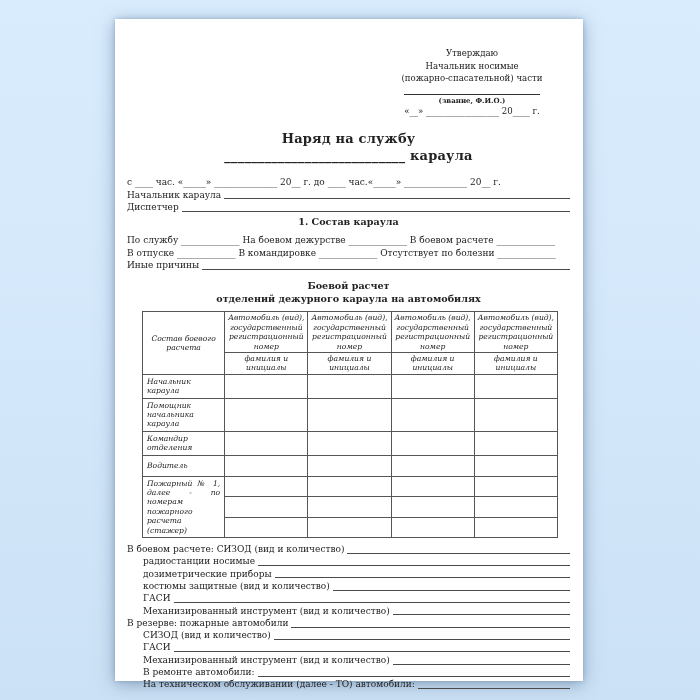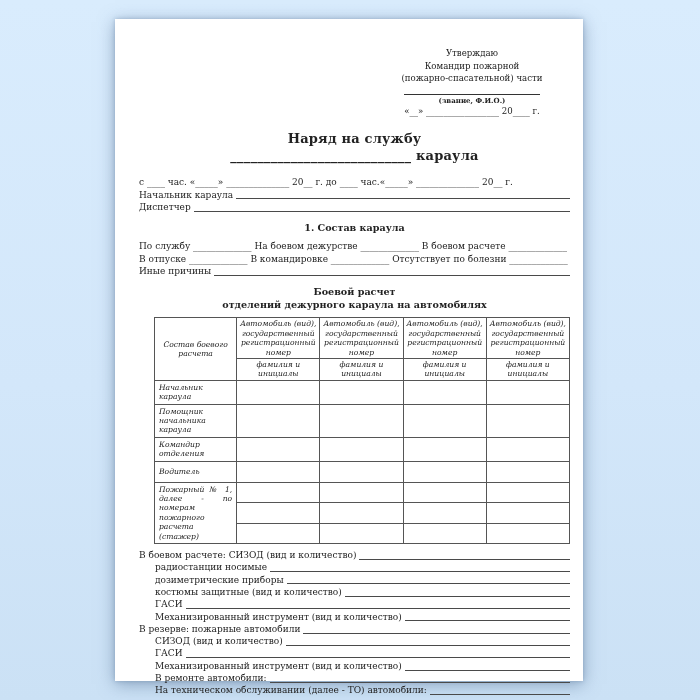--- a/index.html
+++ b/index.html
@@ -8,37 +8,37 @@
     background:linear-gradient(180deg,#d9ecfd 0%,#d3e7fa 55%,#cbe1f5 100%);
     font-family:"DejaVu Serif", "Liberation Serif", serif;
   }
   .page{
     position:absolute;left:115px;top:19px;width:468px;height:662px;
     background:#ffffff;
     box-shadow:0 3px 16px rgba(80,110,145,.55), 0 0 4px rgba(80,110,145,.35);
   }
   .content{
     position:absolute;inset:0;
-    padding:28px 13px 0 24px;
+    padding:28px 13px 0 12px;
     color:#222;font-size:9px;line-height:12.3px;
     box-sizing:border-box;
   }
   
   .approval{width:152px;margin:0 22px 0 auto;text-align:center;font-size:8.6px;line-height:12.6px;}
   .sig-line{border-bottom:1px solid #333;height:8px;margin:1px 8px 1px 8px;}
   .sig-caption{font-size:7px;line-height:9px;font-weight:bold;}
   
   .doc-title{text-align:center;font-weight:bold;font-size:13px;line-height:17px;margin-top:13px;letter-spacing:.2px;}
   
   .fline{display:flex;align-items:flex-end;}
   .fill{flex:1;border-bottom:1px solid #4a4a4a;margin:0 0 1.5px 3px;height:1px;}
   .nowrap{white-space:nowrap;overflow:hidden;}
   .intro{margin-top:12px;}
   .h-center{text-align:center;font-weight:bold;font-size:9.6px;line-height:13px;}
-  .sec1-head{margin-top:8px;}
+  .sec1-head{margin-top:2px;}
   .sec1{margin-top:6px;}
   .tbl-title{margin-top:9px;line-height:12.6px;}
   
   table{border-collapse:collapse;margin:6px 0 0 15px;table-layout:fixed;width:416px;}
   td{border:1px solid #555;padding:1px 3px;font-size:7.6px;line-height:9.4px;vertical-align:middle;box-sizing:border-box;font-style:italic;}
   td.c1{width:82px;text-align:center;}
   td.vh{width:83px;text-align:center;height:40px;}
   td.sub{text-align:center;height:13px;padding:1px 1px;}
   td.rl{text-align:justify;vertical-align:middle;padding:2px 4px;}
   tr.r1 td{height:16px;}
@@ -52,21 +52,21 @@
   .indent{padding-left:16px;}
 </style>
 </head>
 <body>
 
 <div class="page">
   <div class="content">
 
     <div class="approval">
       <div>Утверждаю</div>
-      <div>Командир пожарной</div>
+      <div>Начальник носимые</div>
       <div>(пожарно-спасательной) части</div>
       <div class="sig-line"></div>
       <div class="sig-caption">(звание, Ф.И.О.)</div>
       <div>«__» _________________ 20____ г.</div>
     </div>
 
     <div class="doc-title">
       <div>Наряд на службу</div>
       <div>___________________________ караула</div>
     </div>

